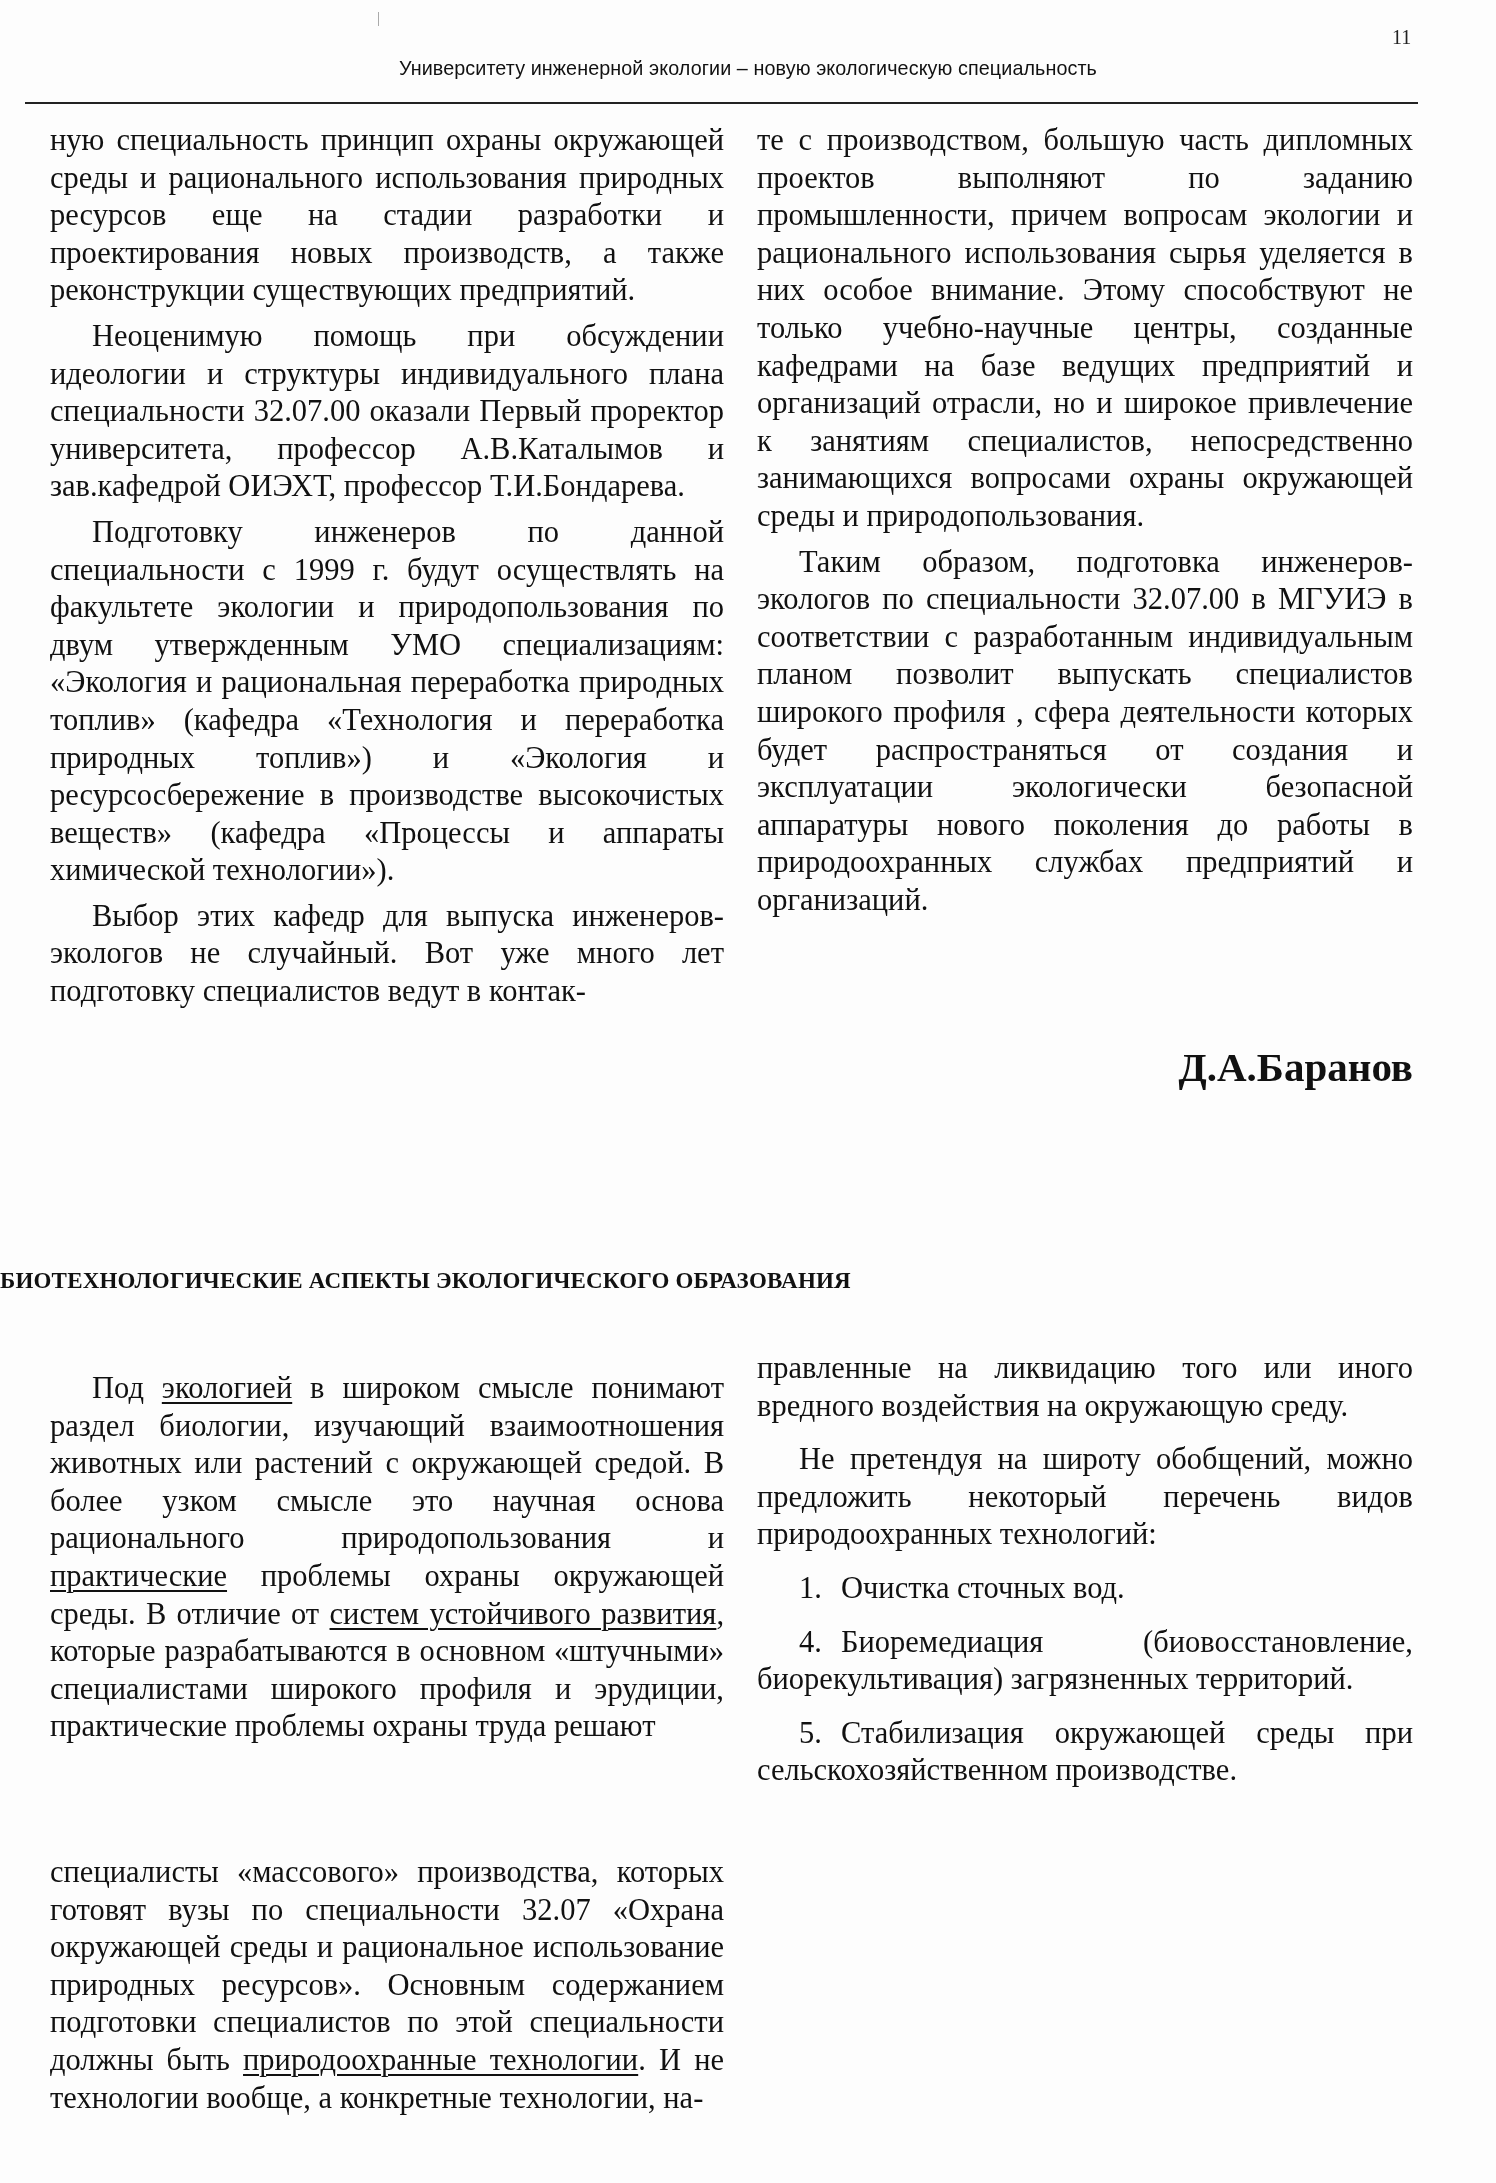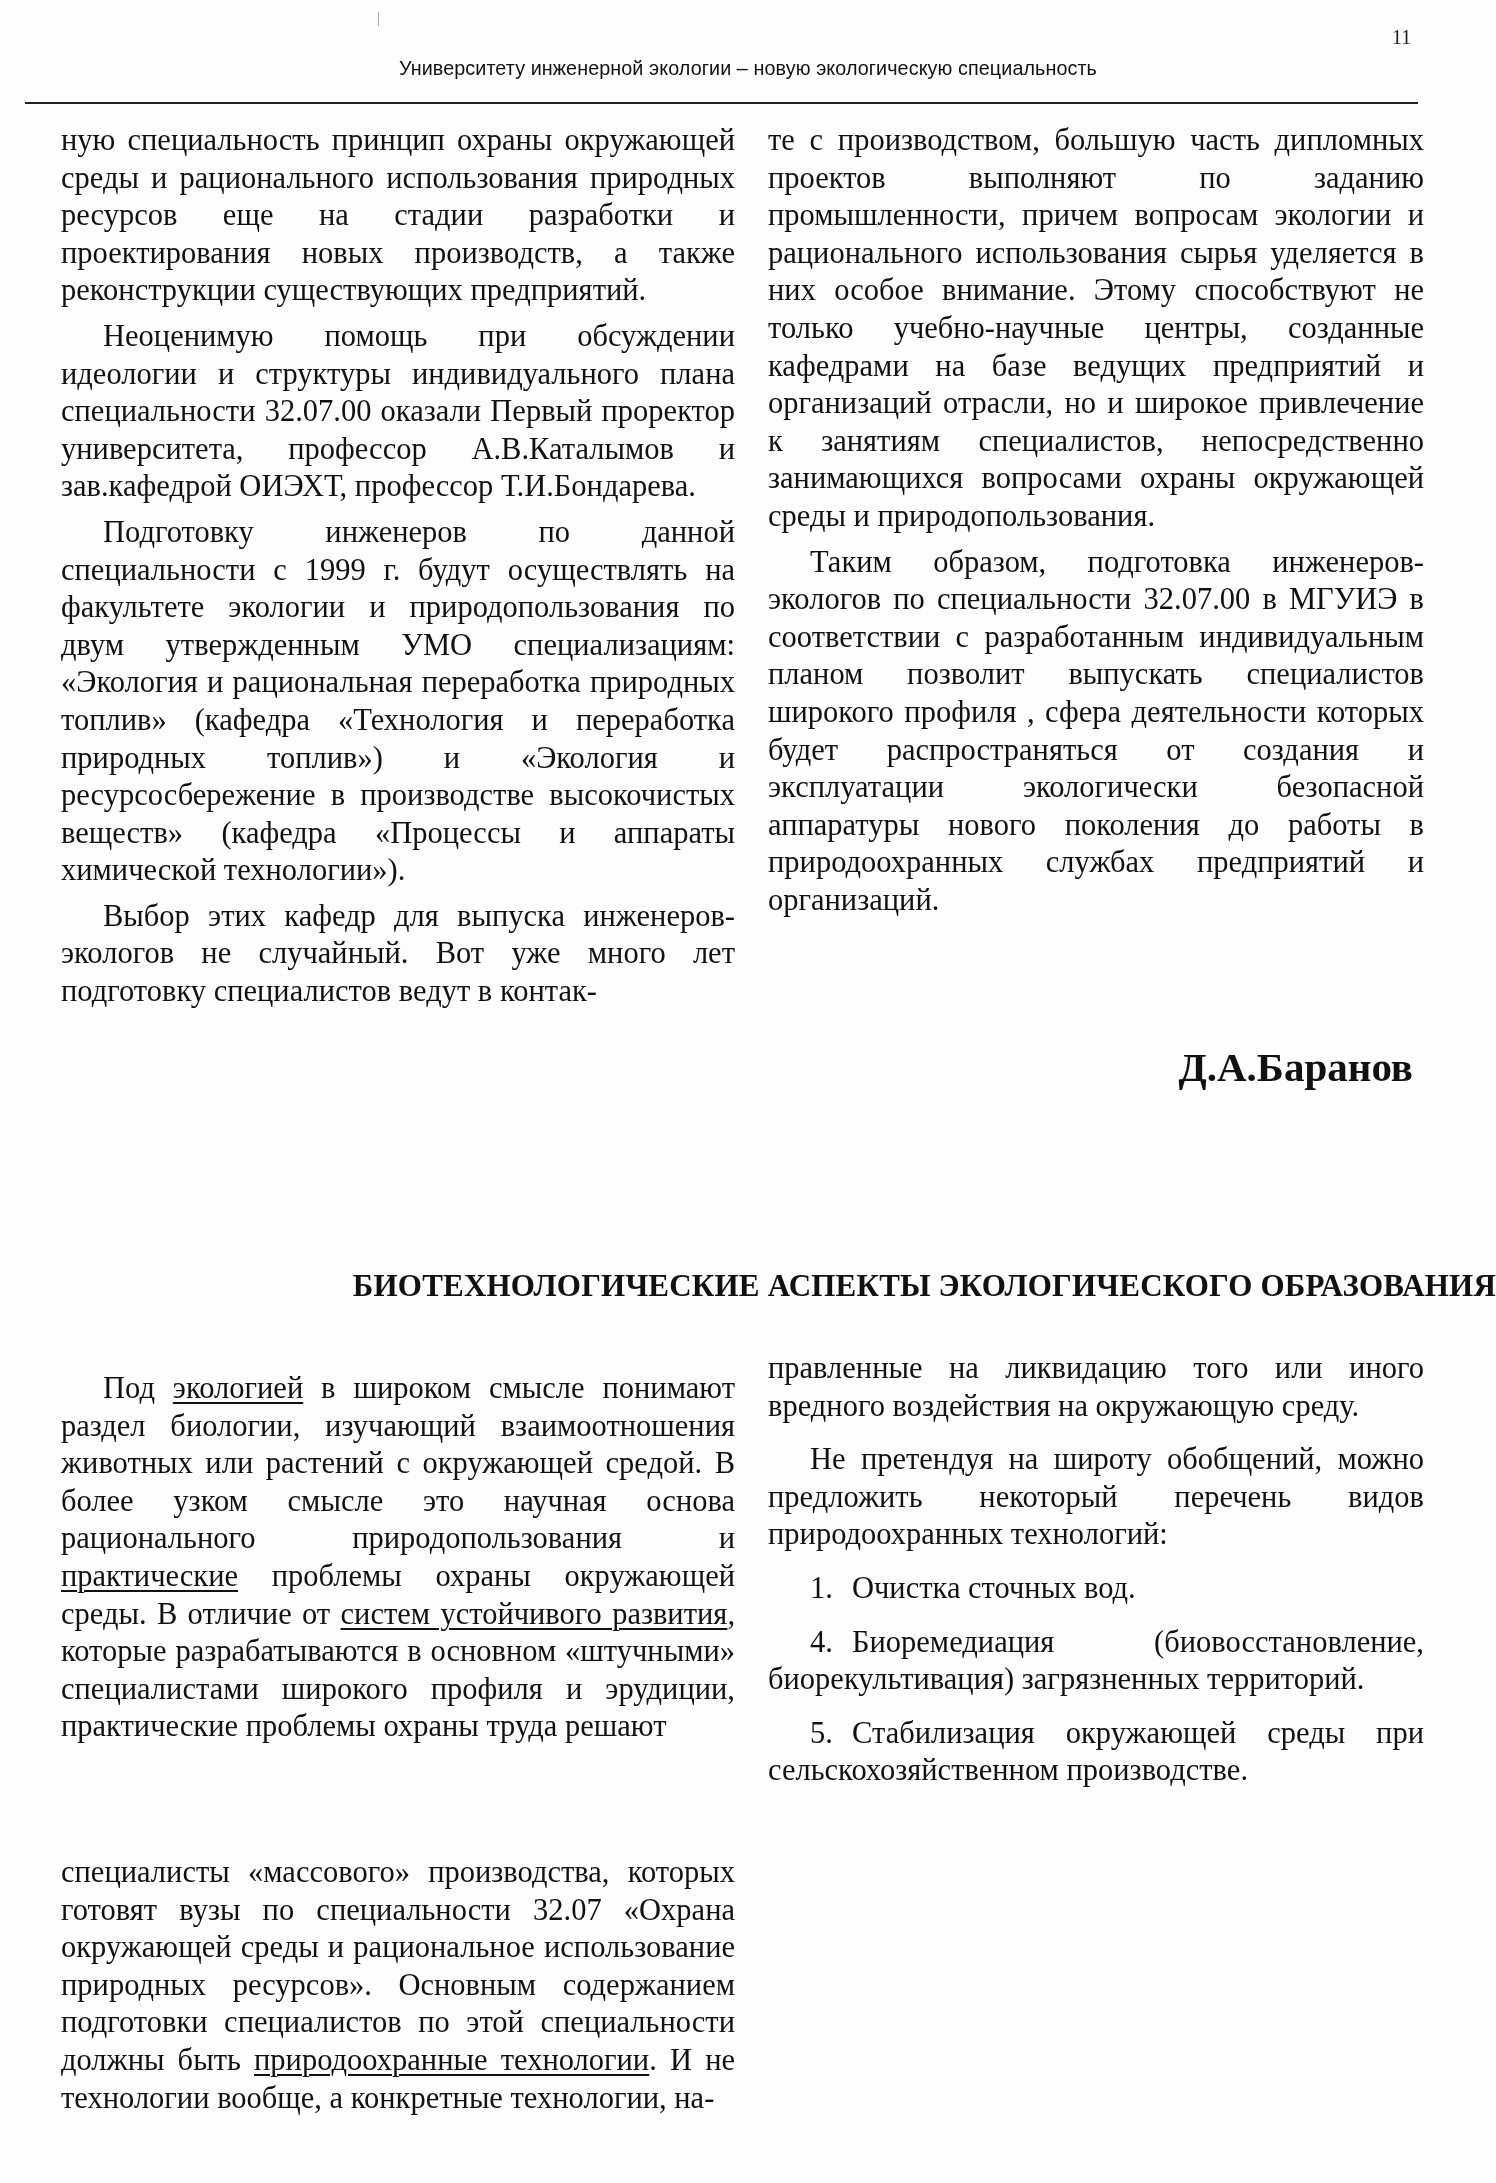--- a/index.html
+++ b/index.html
@@ -41,21 +41,20 @@
       left: 25px;
       width: 1393px;
       height: 2px;
       background: #222;
     }
     .col {
       position: absolute;
       font-size: 30.5px;
       line-height: 37.6px;
       text-align: justify;
-      margin-left: 11px;
     }
     .col p {
       margin: 0;
       text-indent: 42px;
     }
     .col p.no-indent {
       text-indent: 0;
     }
     .col p + p {
       margin-top: 8px;
@@ -78,22 +77,22 @@
       text-align: right;
       font-size: 41px;
       font-weight: bold;
       font-family: "Liberation Serif", serif;
     }
     .section-title {
       position: absolute;
       top: 1268px;
       left: 0;
       width: 1496px;
-      text-align: right;
-      font-size: 31px;
+      text-align: left;
+      font-size: 23px;
       font-weight: bold;
       letter-spacing: 0.2px;
       font-family: "Liberation Serif", serif;
     }
     .col-bot-left-a {
       top: 1370px;
       left: 50px;
       width: 674px;
     }
     .col-bot-left-b {

